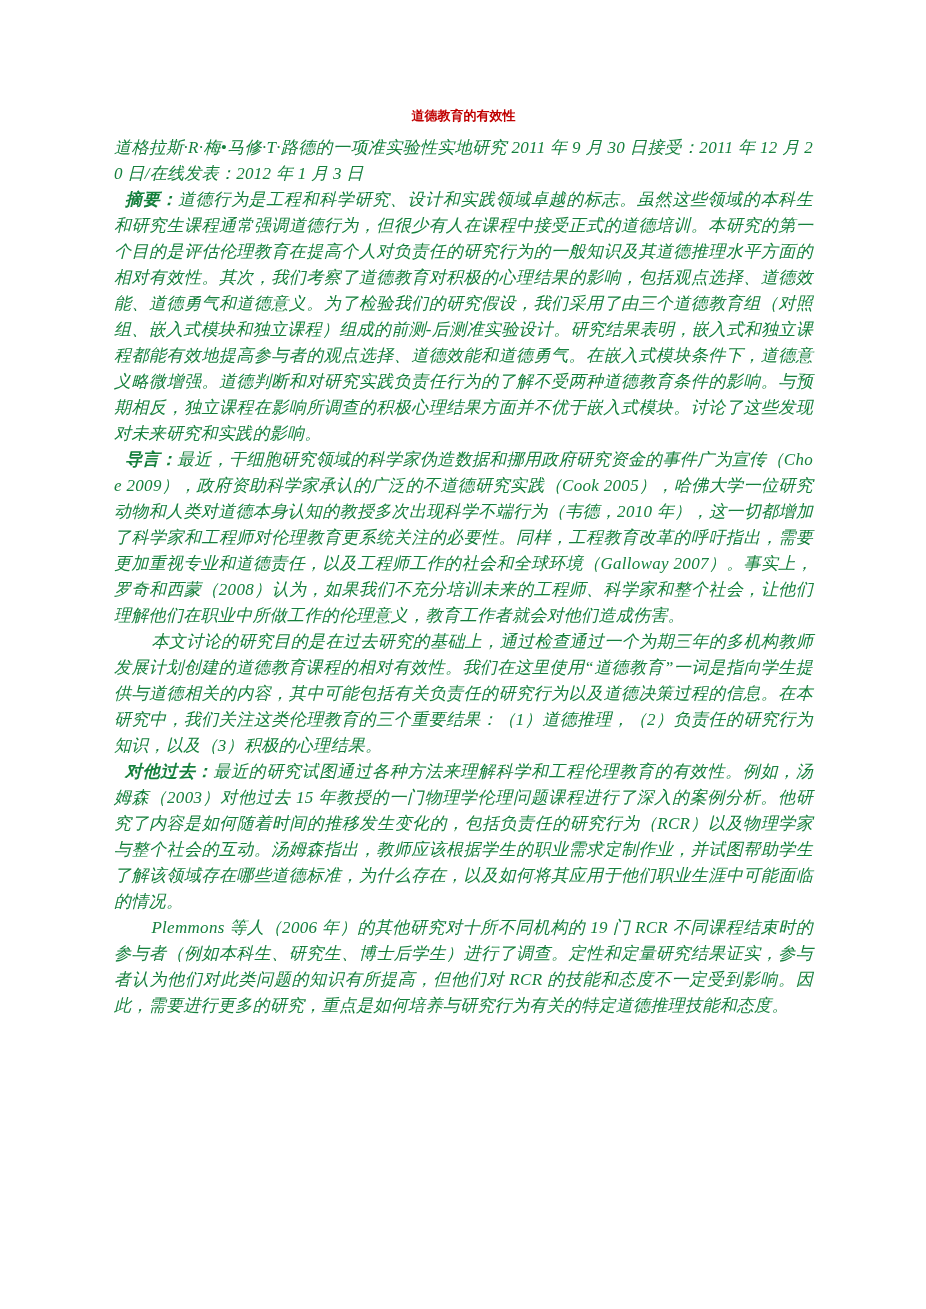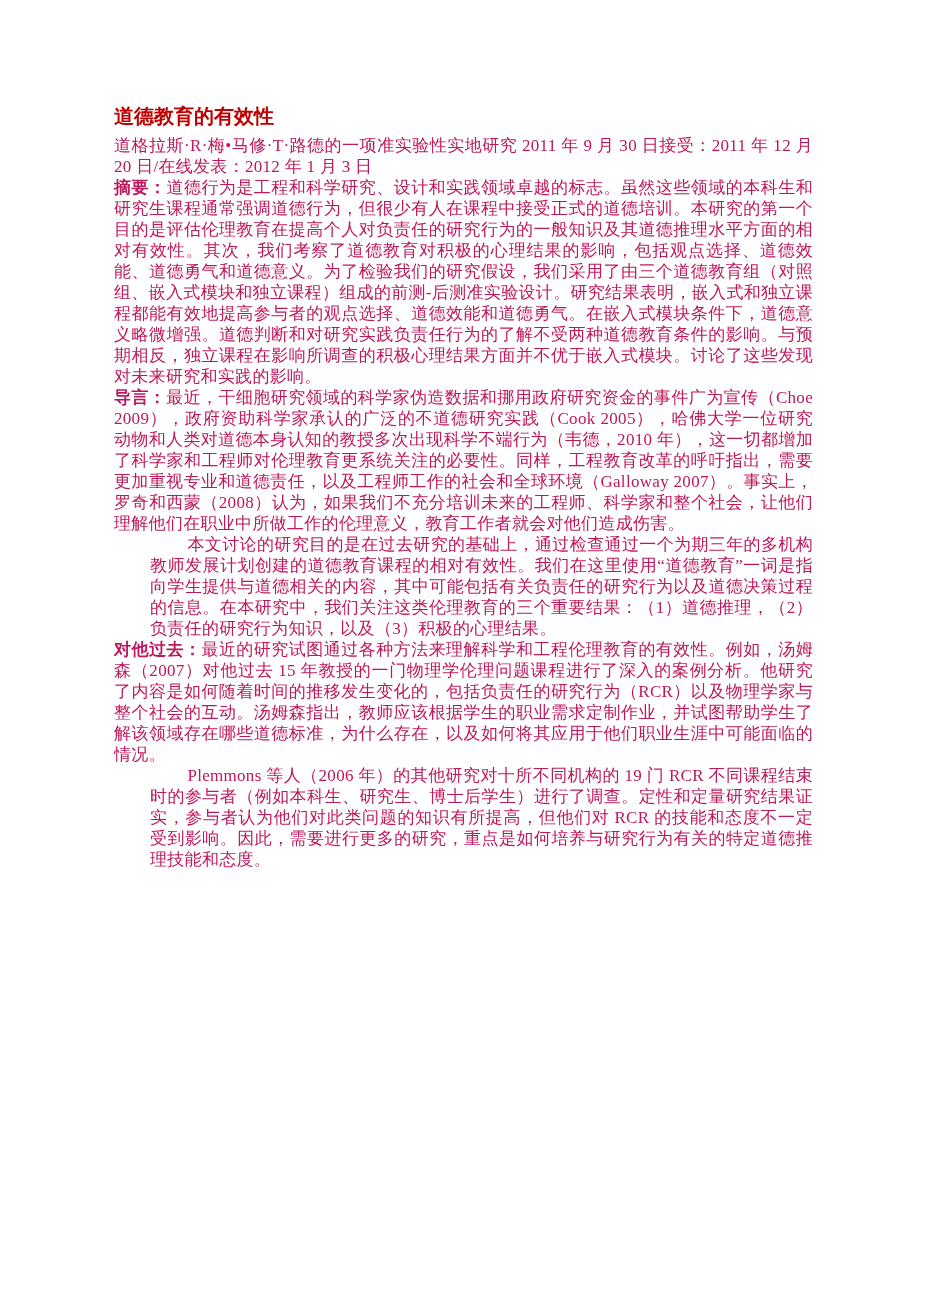--- a/index.html
+++ b/index.html
@@ -17,60 +17,62 @@
     color: #000000;
   }
   .content {
     position: absolute;
     left: 114px;
     top: 101px;
     width: 699px;
   }
   .doc-title {
     margin: 0 0 4px 0;
-    font-size: 20px;
+    text-align: center;
+    font-size: 13px;
     line-height: 30px;
     font-weight: 700;
     font-family: "Liberation Sans", "DejaVu Sans", sans-serif;
   }
   .para {
     margin: 0;
     font-size: 17px;
-    line-height: 21px;
+    line-height: 26px;
     letter-spacing: 0.3px;
     text-align: justify;
     text-justify: inter-ideograph;
     word-break: break-all;
-    color: #be185d;
+    color: #15803d;
+    font-style: italic;
   }
   .para.indent {
     text-indent: 2.2em;
-    margin-left: 36px;
   }
   .para-label {
     font-weight: 700;
     font-family: "Liberation Sans", "DejaVu Sans", sans-serif;
+    margin-left: 11px;
   }
 </style>
 </head>
 <body>
 
 <div class="page">
   <div class="content">
     <h1 class="doc-title" style="color: rgb(192, 0, 0);">道德教育的有效性</h1>
     <div>
   <p class="para"><span class="para-text">道格拉斯·R·梅•马修·T·路德的一项准实验性实地研究 2011 年 9 月 30 日接受：2011 年 12 月 20 日/在线发表：2012 年 1 月 3 日</span></p>
 
   <p class="para"><b class="para-label">摘要：</b><span class="para-text">道德行为是工程和科学研究、设计和实践领域卓越的标志。虽然这些领域的本科生和研究生课程通常强调道德行为，但很少有人在课程中接受正式的道德培训。本研究的第一个目的是评估伦理教育在提高个人对负责任的研究行为的一般知识及其道德推理水平方面的相对有效性。其次，我们考察了道德教育对积极的心理结果的影响，包括观点选择、道德效能、道德勇气和道德意义。为了检验我们的研究假设，我们采用了由三个道德教育组（对照组、嵌入式模块和独立课程）组成的前测-后测准实验设计。研究结果表明，嵌入式和独立课程都能有效地提高参与者的观点选择、道德效能和道德勇气。在嵌入式模块条件下，道德意义略微增强。道德判断和对研究实践负责任行为的了解不受两种道德教育条件的影响。与预期相反，独立课程在影响所调查的积极心理结果方面并不优于嵌入式模块。讨论了这些发现对未来研究和实践的影响。</span></p>
 
 
   <p class="para"><b class="para-label">导言：</b><span class="para-text">最近，干细胞研究领域的科学家伪造数据和挪用政府研究资金的事件广为宣传（Choe 2009），政府资助科学家承认的广泛的不道德研究实践（Cook 2005），哈佛大学一位研究动物和人类对道德本身认知的教授多次出现科学不端行为（韦德，2010 年），这一切都增加了科学家和工程师对伦理教育更系统关注的必要性。同样，工程教育改革的呼吁指出，需要更加重视专业和道德责任，以及工程师工作的社会和全球环境（Galloway 2007）。事实上，罗奇和西蒙（2008）认为，如果我们不充分培训未来的工程师、科学家和整个社会，让他们理解他们在职业中所做工作的伦理意义，教育工作者就会对他们造成伤害。</span></p>
 
   <p class="para indent"><span class="para-text">本文讨论的研究目的是在过去研究的基础上，通过检查通过一个为期三年的多机构教师发展计划创建的道德教育课程的相对有效性。我们在这里使用“道德教育”一词是指向学生提供与道德相关的内容，其中可能包括有关负责任的研究行为以及道德决策过程的信息。在本研究中，我们关注这类伦理教育的三个重要结果：（1）道德推理，（2）负责任的研究行为知识，以及（3）积极的心理结果。</span></p>
 
 
-  <p class="para"><b class="para-label">对他过去：</b><span class="para-text">最近的研究试图通过各种方法来理解科学和工程伦理教育的有效性。例如，汤姆森（2007）对他过去 15 年教授的一门物理学伦理问题课程进行了深入的案例分析。他研究了内容是如何随着时间的推移发生变化的，包括负责任的研究行为（RCR）以及物理学家与整个社会的互动。汤姆森指出，教师应该根据学生的职业需求定制作业，并试图帮助学生了解该领域存在哪些道德标准，为什么存在，以及如何将其应用于他们职业生涯中可能面临的情况。</span></p>
+  <p class="para"><b class="para-label">对他过去：</b><span class="para-text">最近的研究试图通过各种方法来理解科学和工程伦理教育的有效性。例如，汤姆森（2003）对他过去 15 年教授的一门物理学伦理问题课程进行了深入的案例分析。他研究了内容是如何随着时间的推移发生变化的，包括负责任的研究行为（RCR）以及物理学家与整个社会的互动。汤姆森指出，教师应该根据学生的职业需求定制作业，并试图帮助学生了解该领域存在哪些道德标准，为什么存在，以及如何将其应用于他们职业生涯中可能面临的情况。</span></p>
 
   <p class="para indent"><span class="para-text">Plemmons 等人（2006 年）的其他研究对十所不同机构的 19 门 RCR 不同课程结束时的参与者（例如本科生、研究生、博士后学生）进行了调查。定性和定量研究结果证实，参与者认为他们对此类问题的知识有所提高，但他们对 RCR 的技能和态度不一定受到影响。因此，需要进行更多的研究，重点是如何培养与研究行为有关的特定道德推理技能和态度。</span></p>
 
 </div>
   </div>
 </div>
 
 </body></html>

